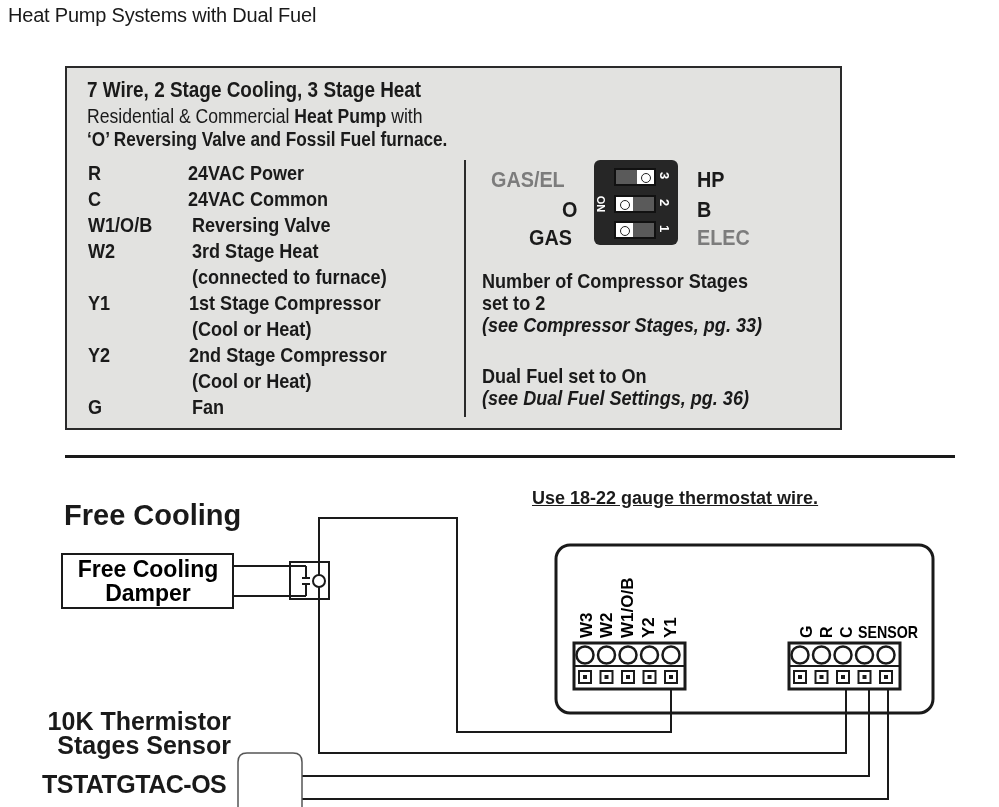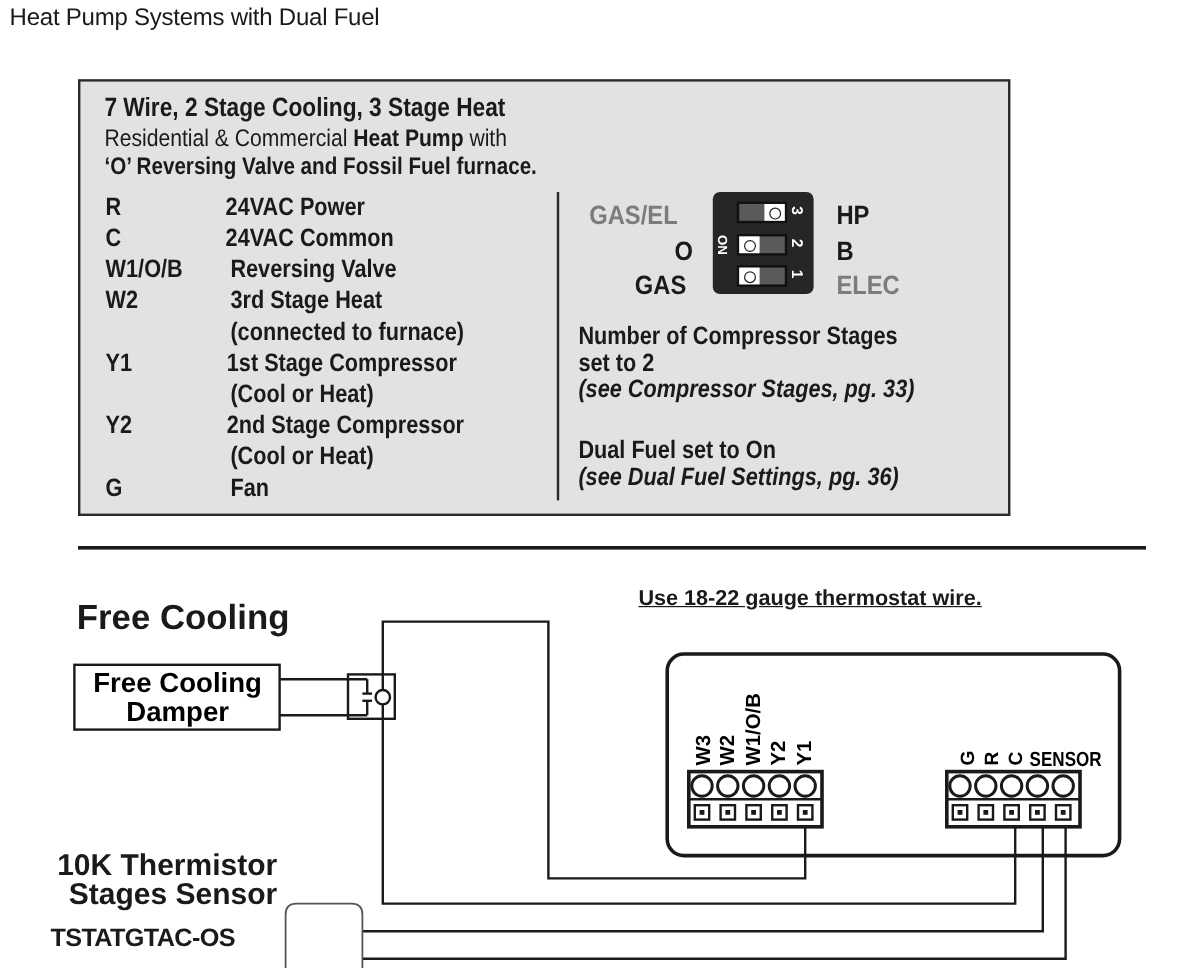--- a/index.html
+++ b/index.html
@@ -15,21 +15,21 @@
   .term { font-size:21px; transform:scaleX(0.86); line-height:26px; }
   .vdiv { left:397px; top:92px; width:2px; height:257px; background:#2a2a2a; }
   .sw-lbl { font-size:22px; font-weight:700; transform:scaleX(0.9); transform-origin:left top; white-space:nowrap; }
   .grey { color:#7c7c7c; }
   .note { font-size:21px; transform:scaleX(0.86); line-height:22px; }
   .note i { font-style:italic; }
   .hr { left:65px; top:455px; width:890px; height:3px; background:#1a1a1a; }
   .sec-title { left:64px; top:499px; font-size:29px; font-weight:700; white-space:nowrap; }
   .wire-note { left:532px; top:488px; font-size:18px; font-weight:700; white-space:nowrap;text-decoration:underline; }
   .sensor-lbl { font-size:25px; font-weight:700; white-space:nowrap; text-align:left; }
-  .model-lbl { left:42px; top:770px; font-size:21px; font-weight:700; white-space:nowrap; letter-spacing:-0.5px; }
+  .model-lbl { left:42px; top:770px; font-size:25px; font-weight:700; white-space:nowrap; letter-spacing:-0.5px; }
   svg { position:absolute; left:0; top:0; }
   .svgtxt { font-family:"Liberation Sans", sans-serif; font-weight:700; }
 </style>
 </head>
 <body>
 
 <div class="abs page-title">Heat Pump Systems with Dual Fuel</div>
 
 <div class="abs panel">
   <div class="abs cond panel-title">7 Wire, 2 Stage Cooling, 3 Stage Heat</div>

